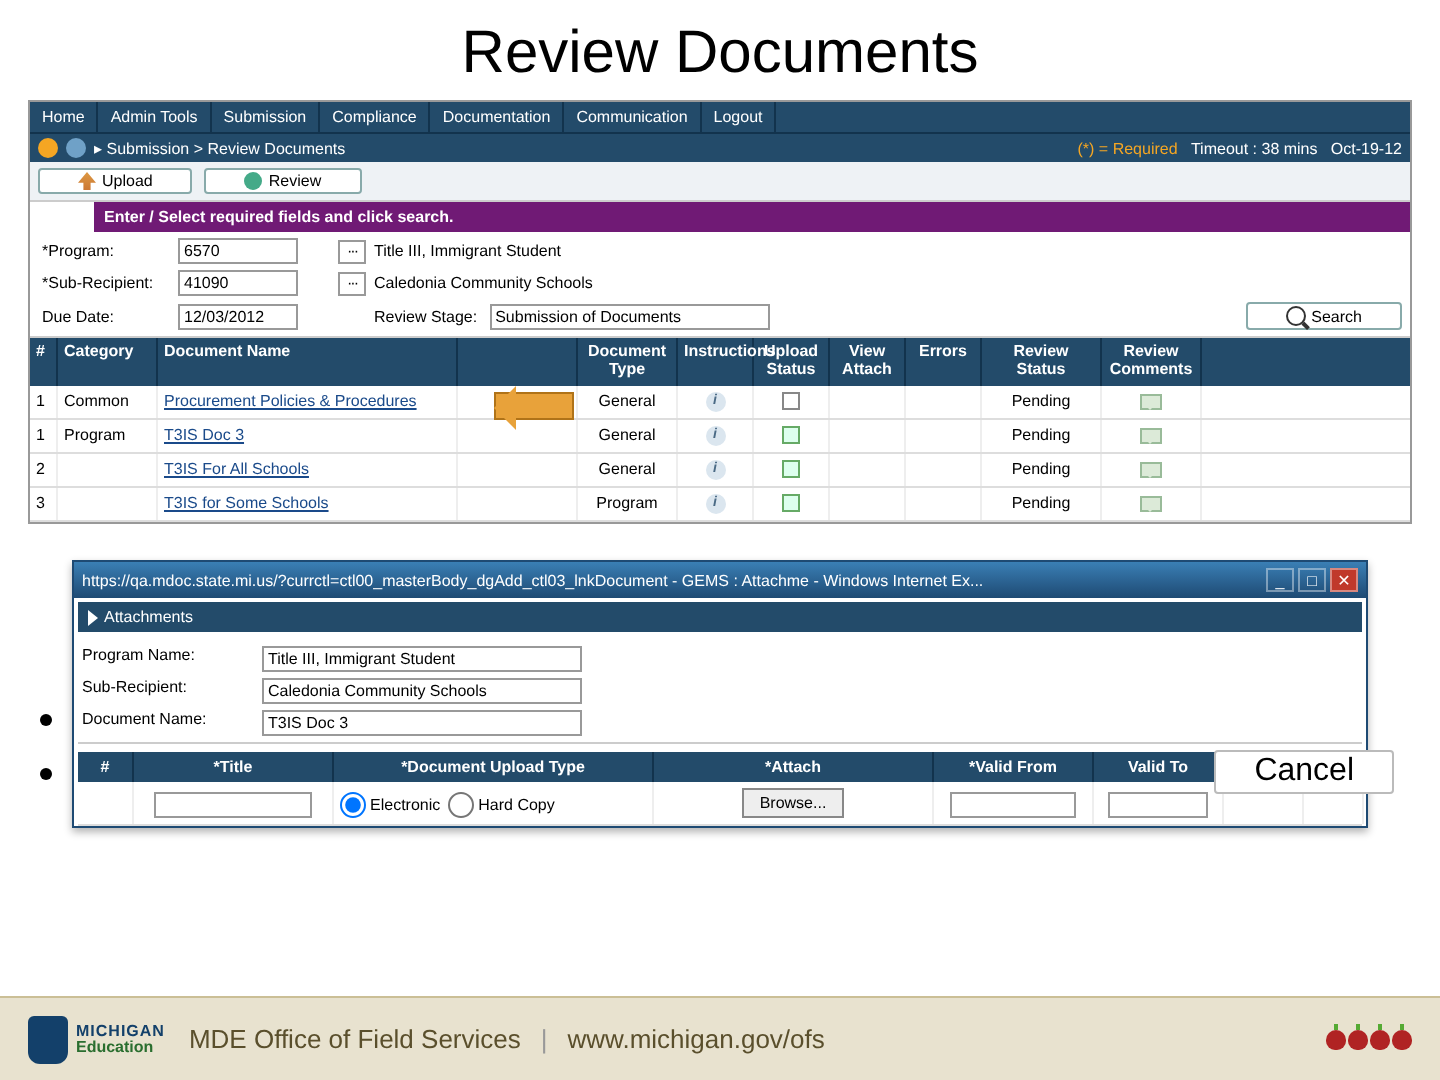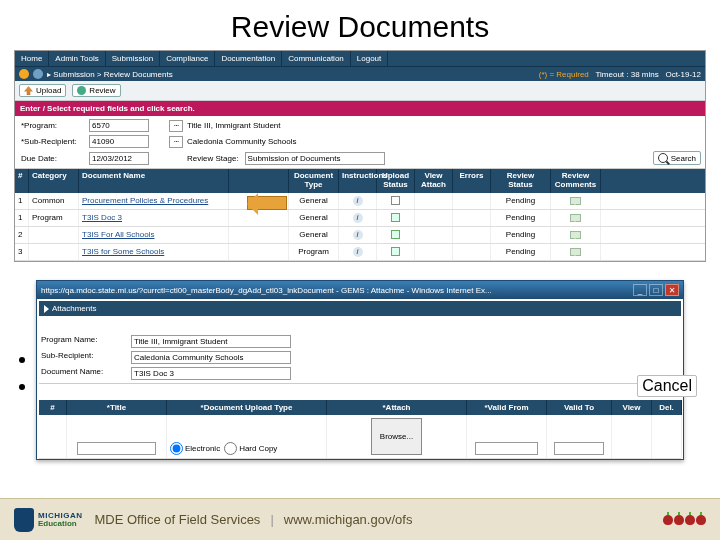--- a/index.html
+++ b/index.html
@@ -6,27 +6,27 @@
   body { width: 720px; height: 540px; font-family: Arial, sans-serif; background: #fff; position: relative; }
   .slide-title { font-size: 30px; font-weight: normal; text-align: center; padding: 10px 0 6px; }
   .app { margin: 0 14px; border: 1px solid #999; font-size: 8px; }
   .topnav { background: #234b6a; color: #fff; display: flex; border-bottom: 1px solid #12334d; }
   .topnav div { padding: 3px 6px; border-right: 1px solid #12334d; cursor: pointer; }
   .crumbbar { background: #234b6a; color: #fff; display: flex; align-items: center; padding: 2px 4px; justify-content: space-between; }
   .crumbbar .left { display: flex; align-items: center; gap: 4px; }
   .crumb-icon { width: 10px; height: 10px; background: #f5a623; border-radius: 50%; }
   .asterisk { color: #f5a623; }
   .toolbar { display: flex; gap: 6px; padding: 3px 4px; background: #eef2f5; border-bottom: 1px solid #ccc; }
-  .toolbtn { display: inline-flex; align-items: center; gap: 3px; border: 1px solid #8aa; background: #fff; padding: 1px 4px; cursor: pointer; border-radius: 2px; }
+  .toolbtn { display: inline-flex; align-items: center; gap: 3px; border: 1px solid #8aa; background: #fff; padding: 1px 19px; cursor: pointer; border-radius: 2px; }
   .tbicon { width: 9px; height: 9px; }
   .upicon { background: linear-gradient(#d94, #c73); clip-path: polygon(50% 0, 100% 60%, 70% 60%, 70% 100%, 30% 100%, 30% 60%, 0 60%); }
   .rvicon { background: #4a8; border-radius: 50%; }
   .srchicon { width: 10px; height: 10px; border: 1.5px solid #333; border-radius: 50%; position: relative; }
   .srchicon::after { content: ""; position: absolute; width: 4px; height: 1.5px; background: #333; right: -3px; bottom: -1px; transform: rotate(45deg); }
-  .panelhdr { background: #be185d; color: #fff; padding: 3px 5px; font-weight: bold; }
+  .panelhdr { background: #701a75; color: #fff; padding: 3px 5px; font-weight: bold; margin-left: 32px; }
   .filters { padding: 3px 4px; display: grid; grid-template-columns: 70px 80px 18px 1fr 80px; row-gap: 3px; align-items: center; border-bottom: 1px solid #ccc; }
   .filters .lbl { padding-left: 2px; }
   .filters input[type=text] { font-size: 8px; padding: 1px 2px; width: 60px; border: 1px solid #999; }
   .dots { width: 14px; height: 12px; border: 1px solid #999; background: #fff; display: flex; align-items: center; justify-content: center; cursor: pointer; }
   .dots span { font-size: 8px; letter-spacing: -1px; }
   .filters .wide { grid-column: 4 / 6; }
   .filters .searchcell { grid-column: 5; justify-self: end; }
   .thead { display: grid; grid-template-columns: 14px 50px 150px 60px 50px 38px 38px 38px 38px 60px 50px; background: #234b6a; color: #fff; font-weight: bold; }
   .thead > div { padding: 3px 3px; border-right: 1px solid #12334d; text-align: center; line-height: 1.1; }
   .thead .left { text-align: left; }
@@ -41,30 +41,30 @@
   .cmicon::after { content: ""; position: absolute; bottom: -3px; left: 2px; border: 2px solid transparent; border-top-color: #dcead8; }
   .arrow-callout { position: absolute; width: 40px; height: 14px; background: #e8a23a; border: 1px solid #b07318; }
   .arrow-callout::before { content: ""; position: absolute; left: -12px; top: -4px; border: 11px solid transparent; border-right-color: #e8a23a; }
 
   .popup { position: absolute; left: 36px; top: 280px; width: 648px; border: 1px solid #1e4a73; background: #fff; font-size: 8px; box-shadow: 0 2px 4px rgba(0,0,0,0.3); }
   .popup-title { background: linear-gradient(#3a7fb5, #1e4a73); color: #fff; padding: 3px 4px; display: flex; align-items: center; justify-content: space-between; }
   .wbtn { width: 14px; height: 12px; display: flex; align-items: center; justify-content: center; cursor: pointer; color: #fff; border: 1px solid rgba(255,255,255,0.4); margin-left: 2px; }
   .wbtn.close { background: #c0392b; }
   .popup-attach-hdr { background: #234b6a; color: #fff; padding: 3px 5px; display: flex; align-items: center; gap: 3px; margin: 2px; }
   .chev { width: 0; height: 0; border-left: 5px solid #fff; border-top: 4px solid transparent; border-bottom: 4px solid transparent; }
-  .popgrid { margin: 16px 2px; padding: 3px 2px; display: grid; grid-template-columns: 90px 1fr; row-gap: 3px; border-bottom: 1px solid #ccc; }
+  .popgrid { margin: 4px 2px; padding: 3px 2px; display: grid; grid-template-columns: 90px 1fr; row-gap: 3px; border-bottom: 1px solid #ccc; }
   .popgrid input { font-size: 8px; padding: 1px 2px; border: 1px solid #999; width: 160px; }
   .popthead { margin: 0 2px; display: grid; grid-template-columns: 28px 100px 160px 140px 80px 65px 40px 30px; background: #234b6a; color: #fff; font-weight: bold; }
   .popthead > div { padding: 3px 3px; border-right: 1px solid #12334d; text-align: center; }
   .poprow { margin: 0 2px; display: grid; grid-template-columns: 28px 100px 160px 140px 80px 65px 40px 30px; border-bottom: 1px solid #ddd; }
   .poprow > div { padding: 3px 3px; border-right: 1px solid #eee; display: flex; align-items: flex-end; gap: 4px; justify-content: center; }
   .poprow input[type=text] { font-size: 8px; width: 85%; border: 1px solid #999; padding: 1px; }
   .radio { display: inline-flex; align-items: center; gap: 2px; }
   .radio input { margin: 0; }
-  .browsebtn { font-size: 8px; padding: 13px 8px; border: 1px solid #888; background: #eee; cursor: pointer; }
+  .browsebtn { font-size: 8px; padding: 2px 8px; border: 1px solid #888; background: #eee; cursor: pointer; }
   .cancel-row { display: flex; justify-content: flex-end; padding: 3px; }
   .cancel-row .toolbtn { border-color: #bbb; justify-content: flex-end; }
 
   .bullets { padding: 10px 26px 6px; font-size: 20px; line-height: 1.35; }
   .bullets li { list-style: disc; margin-left: 12px; }
 
   .footer { position: absolute; bottom: 0; left: 0; right: 0; height: 42px; background: #e8e2cf; display: flex; align-items: center; padding: 18px 14px; gap: 12px; border-top: 1px solid #cbbf96; }
   .mi-logo { display: flex; align-items: center; gap: 4px; }
   .mi-shield { width: 20px; height: 24px; background: #13406a; border-radius: 3px 3px 6px 6px; }
   .mi-text { font-size: 8px; line-height: 1; }

